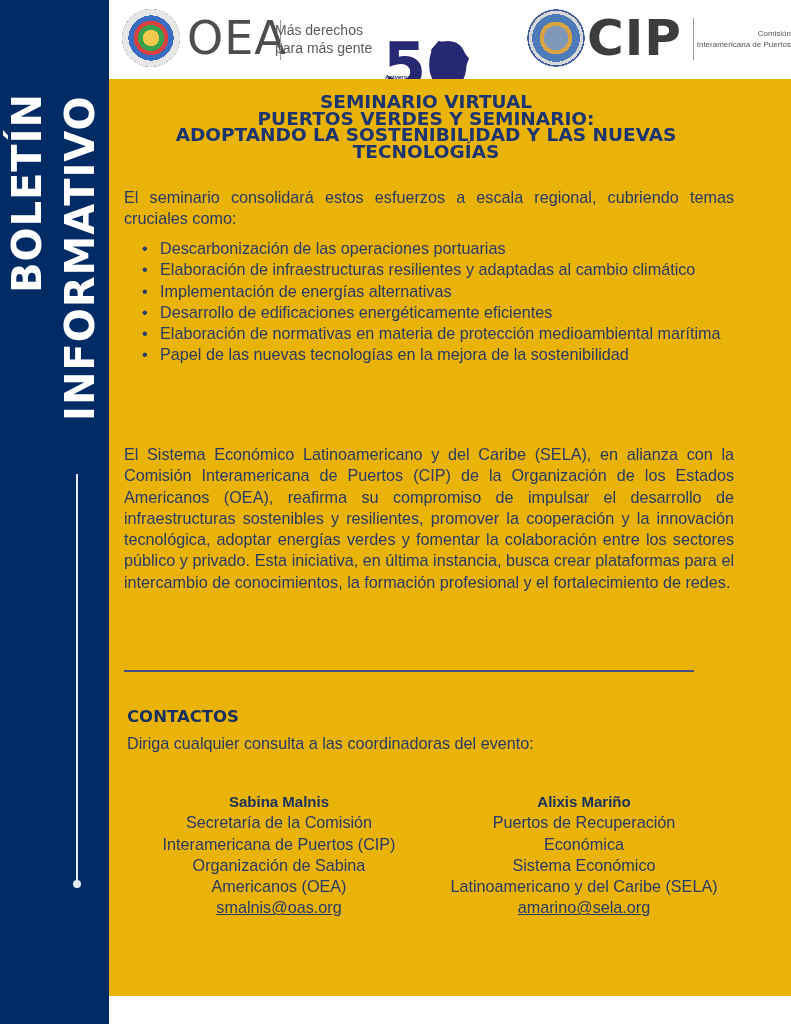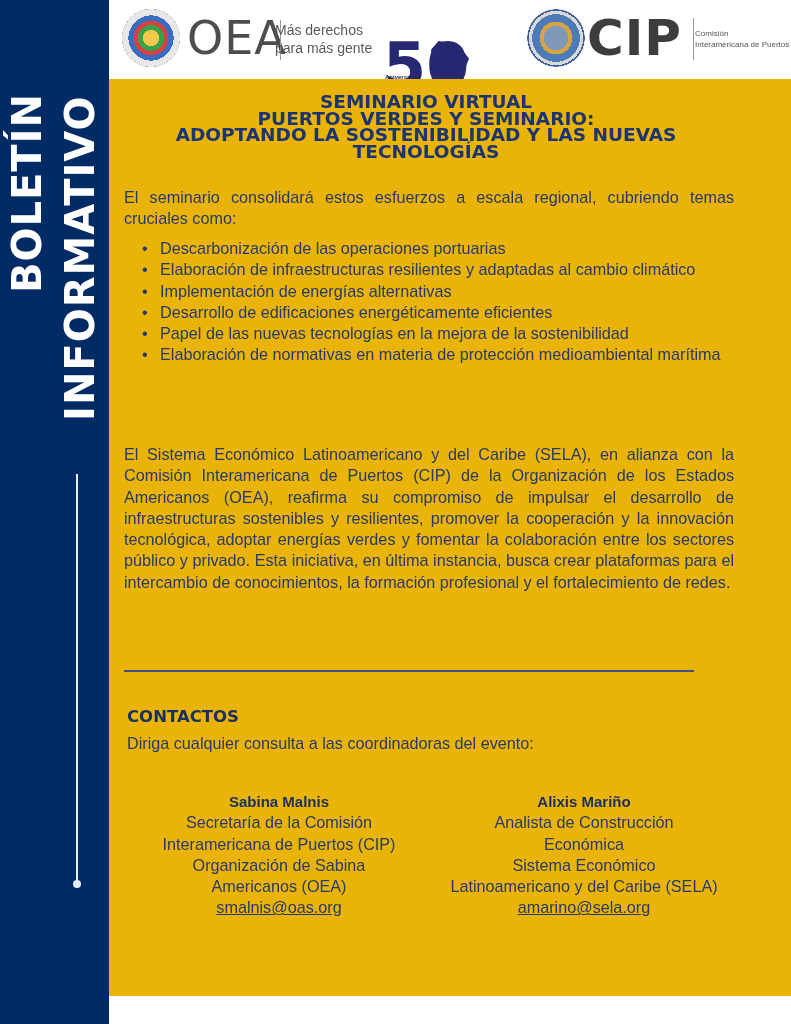--- a/index.html
+++ b/index.html
@@ -22,21 +22,21 @@
   .oea-slogan { position:absolute; left:166px; top:21px; font-size:14px; line-height:18px; color:#5a5a5a; font-family:"Liberation Sans Narrow","Liberation Sans", sans-serif; }
   .ann { position:absolute; left:272px; top:7px; width:92px; height:64px;margin-top:30px; }
   .ann-50 { position:absolute; left:2px; top:-6px; font-size:62px; font-weight:bold; color:#272872; font-family:"DejaVu Sans", sans-serif; line-height:70px; }
   .ann-map { position:absolute; left:50px; top:4px; width:38px; height:58px; background:#272872;
              clip-path:polygon(20% 0,70% 5%,100% 30%,85% 55%,60% 70%,45% 100%,30% 80%,10% 40%,0 15%); }
   .ann-label { position:absolute; left:4px; top:37px; font-size:6px; color:#272872; font-weight:bold; }
   .cip-seal { position:absolute; left:418px; top:9px; width:58px; height:58px;
               background:radial-gradient(circle, #7f98b8 0 30%, #d7a443 30% 40%, #4d7bb8 40% 58%, #d8d8d8 58% 66%, #3e5b9a 66% 70%, #c4d0e2 70%); }
   .cip-text { position:absolute; left:478px; top:10px; font-size:50px; font-weight:bold; color:#3d3d3d; letter-spacing:1px; line-height:56px; font-family:"DejaVu Sans", sans-serif; }
   .cip-sep { position:absolute; left:584px; top:18px; width:1px; height:42px; background:#9a9a9a; }
-  .cip-sub { position:absolute; left:560px; top:28px; width:130px; text-align:left; font-size:8px; line-height:11px; color:#555; }
+  .cip-sub { position:absolute; left:560px; top:28px; width:130px; text-align:right; font-size:8px; line-height:11px; color:#555; }
 
   .panel { position:absolute; left:109px; top:79px; width:758px; height:917px; background:#eab308; }
   .title { position:absolute; left:0; top:15px; width:634px; text-align:center; color:#1c3570;
            font-family:"DejaVu Sans", sans-serif; font-weight:bold; font-size:18.5px; line-height:16.5px; }
   .body { position:absolute; left:15px; width:610px; font-size:16.2px; line-height:21.3px; color:#283a66; }
   .intro { top:108px; text-align:justify; }
   .topics { position:absolute; left:15px; top:151px; width:610px; margin:8px; padding:0; list-style:none; font-size:16.2px; line-height:21.3px; color:#283a66; }
   .topics li { position:relative; padding-left:28px; text-align:justify; }
   .topics li::before { content:"•"; position:absolute; left:10px; top:0; }
   .para2 { top:365px; text-align:justify; }
@@ -91,41 +91,41 @@
     <div>TECNOLOGÍAS</div>
   </div>
 
   <div class="body intro">El seminario consolidará estos esfuerzos a escala regional, cubriendo temas cruciales como:</div>
 
   <ul class="topics">
     <li>Descarbonización de las operaciones portuarias</li>
     <li>Elaboración de infraestructuras resilientes y adaptadas al cambio climático</li>
     <li>Implementación de energías alternativas</li>
     <li>Desarrollo de edificaciones energéticamente eficientes</li>
+    <li>Elaboración de normativas en materia de protección medioambiental marítima</li>
     <li>Papel de las nuevas tecnologías en la mejora de la sostenibilidad</li>
-    <li>Elaboración de normativas en materia de protección medioambiental marítima</li>
   </ul>
 
   <div class="body para2">El Sistema Económico Latinoamericano y del Caribe (SELA), en alianza con la Comisión Interamericana de Puertos (CIP) de la Organización de los Estados Americanos (OEA), reafirma su compromiso de impulsar el desarrollo de infraestructuras sostenibles y resilientes, promover la cooperación y la innovación tecnológica, adoptar energías verdes y fomentar la colaboración entre los sectores público y privado. Esta iniciativa, en última instancia, busca crear plataformas para el intercambio de conocimientos, la formación profesional y el fortalecimiento de redes.</div>
 
   <div class="hr"></div>
 
   <div class="contacts-h">CONTACTOS</div>
   <div class="contacts-sub">Diriga cualquier consulta a las coordinadoras del evento:</div>
 
   <div class="card c1">
     <div class="name">Sabina Malnis</div>
     <div>Secretaría de la Comisión</div>
     <div>Interamericana de Puertos (CIP)</div>
     <div>Organización de Sabina</div>
     <div>Americanos (OEA)</div>
     <div class="email">smalnis@oas.org</div>
   </div>
 
   <div class="card c2">
     <div class="name">Alixis Mariño</div>
-    <div>Analista de Construcción</div>
+    <div>Puertos de Recuperación</div>
     <div>Económica</div>
     <div>Sistema Económico</div>
     <div>Latinoamericano y del Caribe (SELA)</div>
     <div class="email">amarino@sela.org</div>
   </div>
 </div>
 
 </body></html>

